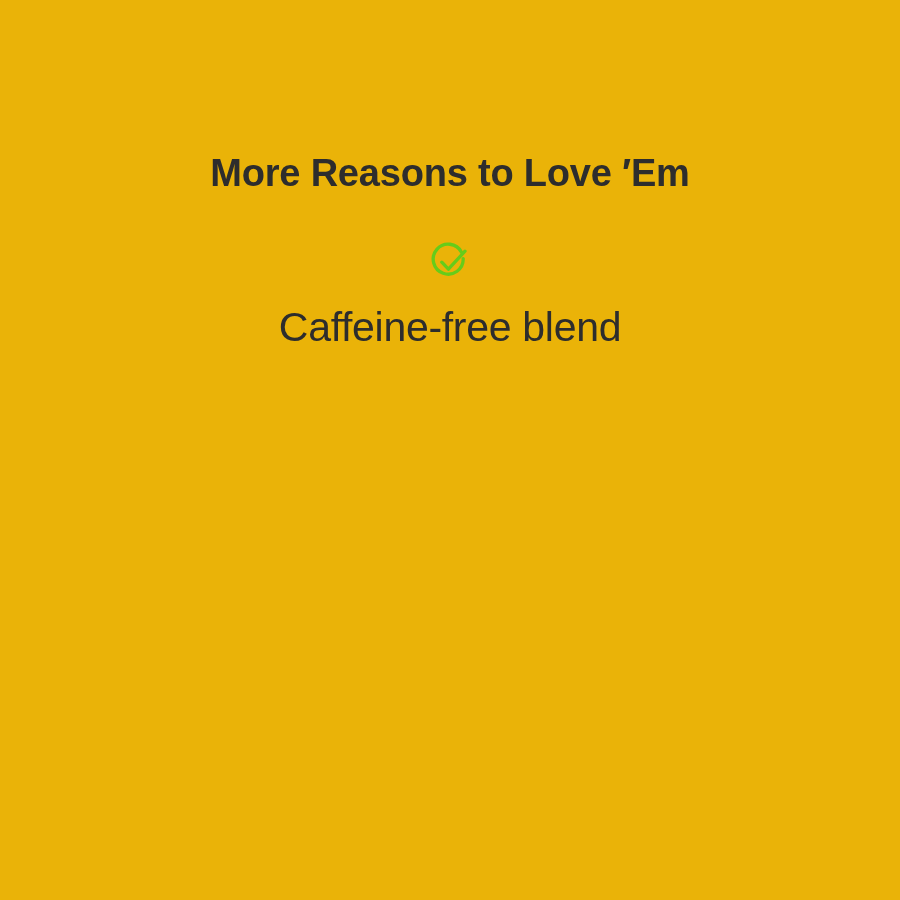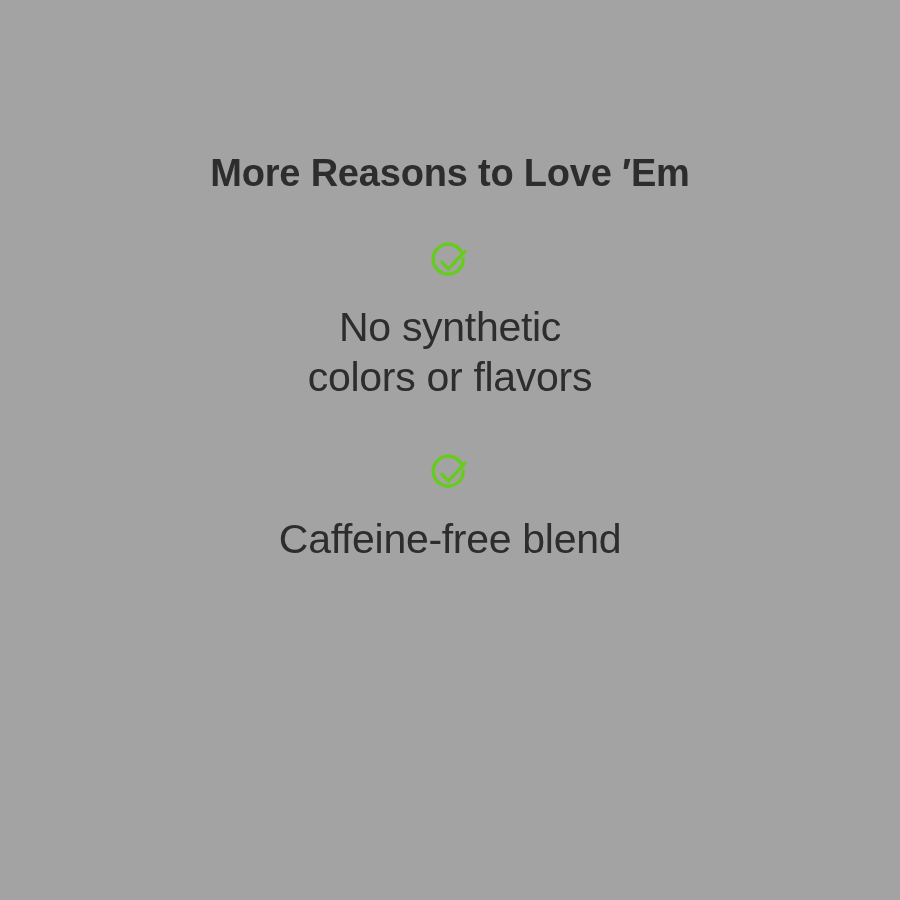--- a/index.html
+++ b/index.html
@@ -12,21 +12,21 @@
     height: 900px;
     background: #fce8a8;
     font-family: "Liberation Sans", sans-serif;
     overflow: hidden;
   }
 
   .panel {
     position: relative;
     width: 900px;
     height: 900px;
-    background: #a3a3a3;
+    background: #eab308;
     box-sizing: border-box;
     display: flex;
     flex-direction: column;
     align-items: center;
   }
 
   .panel-title {
     margin-top: 152px;
     font-size: 38px;
     font-weight: bold;
@@ -82,30 +82,20 @@
 </style>
 </head>
 <body>
 
 <div class="panel">
 
   <div class="panel-title">More Reasons to Love ′Em</div>
 
   <div class="benefits">
 
-    <div class="benefit">
-      <span class="benefit-icon">
-        <svg viewBox="0 0 44 44" xmlns="http://www.w3.org/2000/svg">
-          <path d="M33.5 12.2 A15 15 0 1 0 35.2 18.6" fill="none" stroke="#66cc1a" stroke-width="3.3" stroke-linecap="round"></path>
-          <path d="M13.8 22.2 L20.4 29.2 L37.0 11.2" fill="none" stroke="#66cc1a" stroke-width="3.3" stroke-linecap="round" stroke-linejoin="round"></path>
-        </svg>
-      </span>
-      <div class="benefit-text">No synthetic
-colors or flavors</div>
-    </div>
 
 
     <div class="benefit">
       <span class="benefit-icon">
         <svg viewBox="0 0 44 44" xmlns="http://www.w3.org/2000/svg">
           <path d="M33.5 12.2 A15 15 0 1 0 35.2 18.6" fill="none" stroke="#66cc1a" stroke-width="3.3" stroke-linecap="round"></path>
           <path d="M13.8 22.2 L20.4 29.2 L37.0 11.2" fill="none" stroke="#66cc1a" stroke-width="3.3" stroke-linecap="round" stroke-linejoin="round"></path>
         </svg>
       </span>
       <div class="benefit-text">Caffeine-free blend</div>

